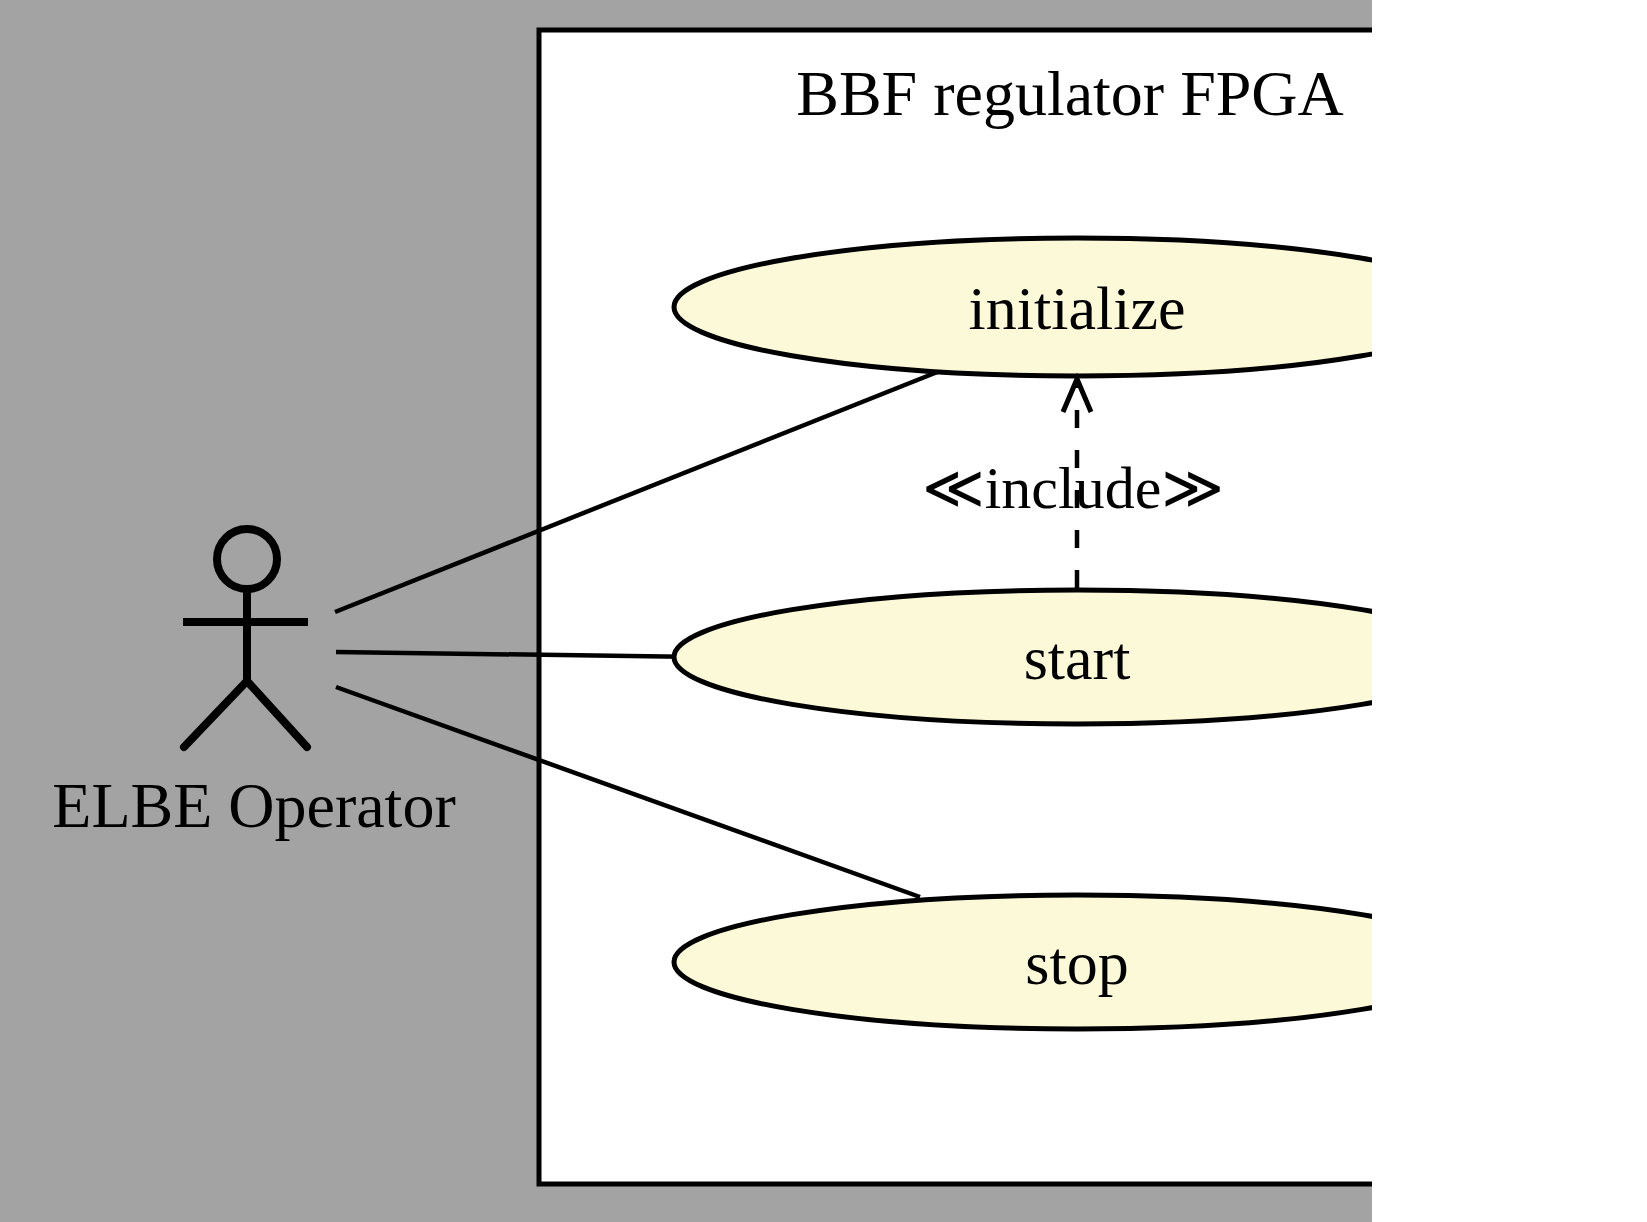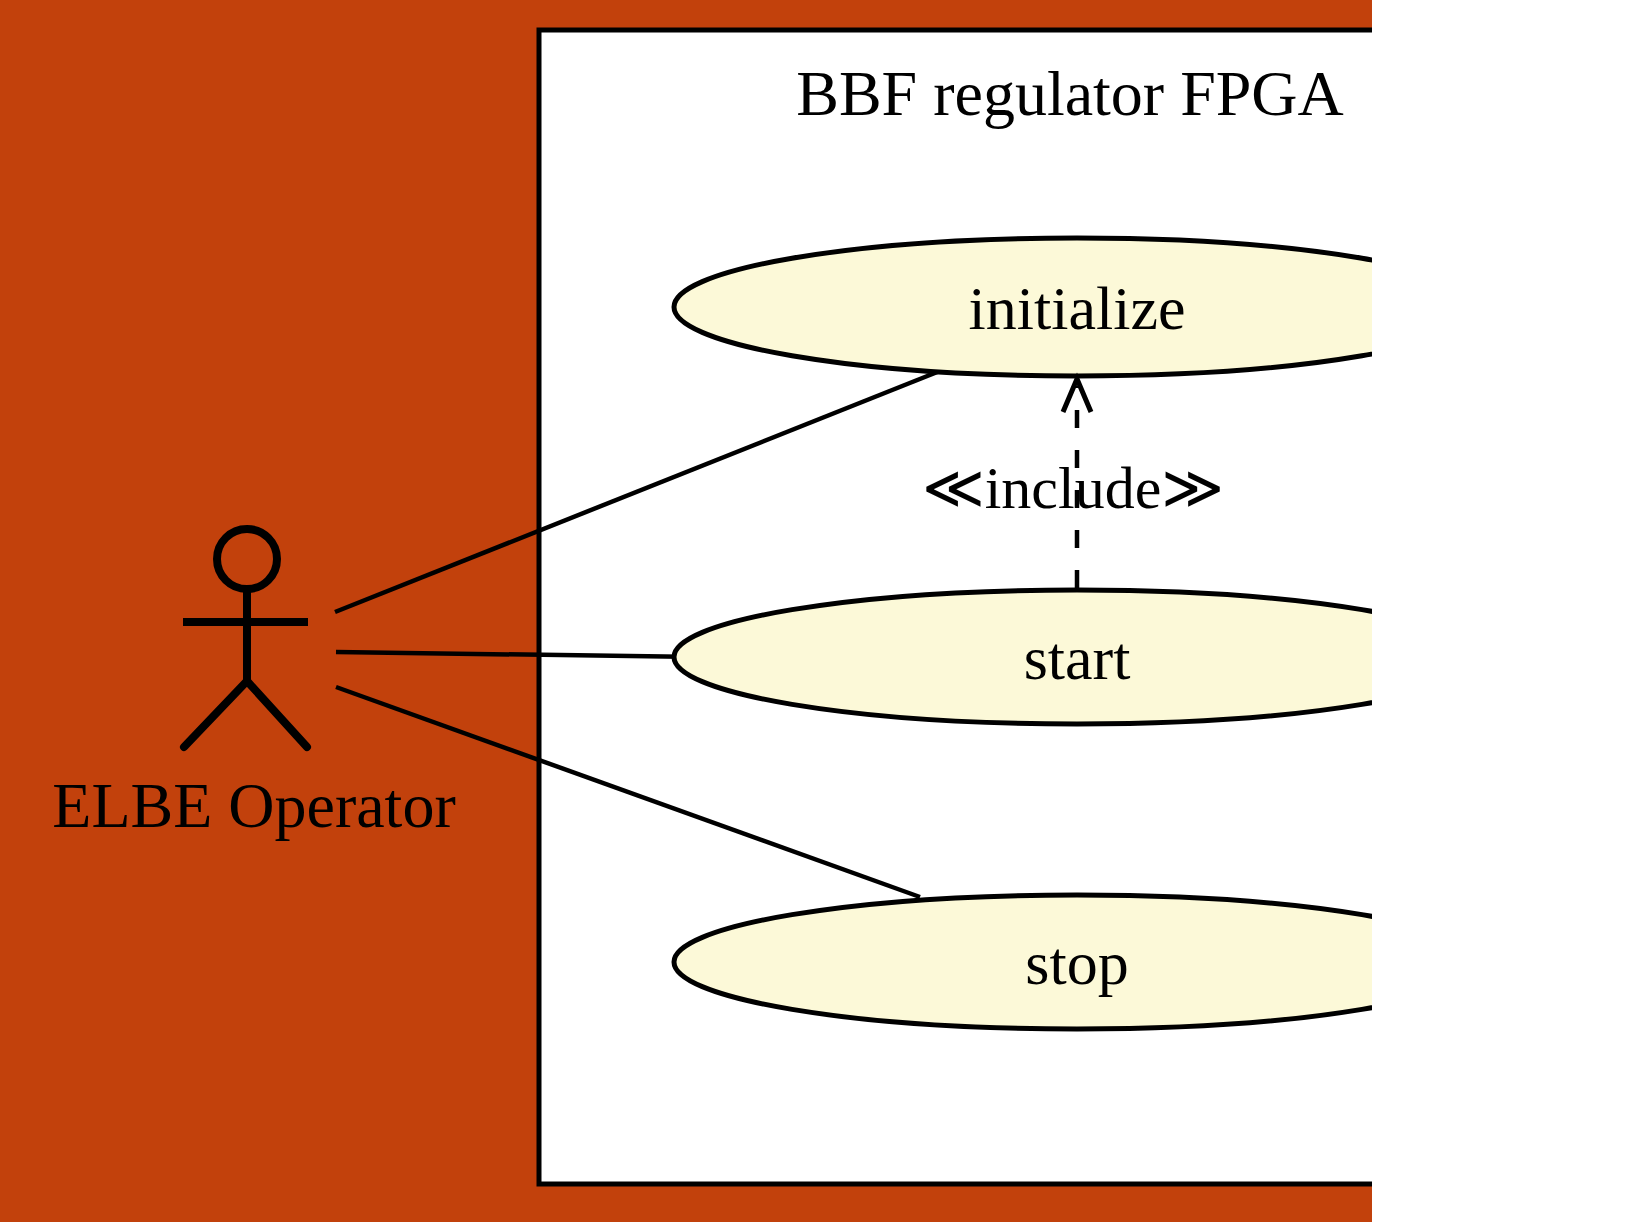--- a/index.html
+++ b/index.html
@@ -7,21 +7,21 @@
     padding: 0;
     background: #ffffff;
     width: 1647px;
     height: 1222px;
     font-family: "Liberation Serif", serif;
   }
   .diagram-wrap {
     position: relative;
     width: 1372px;
     height: 1222px;
-    background: #c2410c;
+    background: #a3a3a3;
     overflow: hidden;
   }
   svg text {
     font-family: "Liberation Serif", serif;
     fill: #000000;
   }
   .title-text   { font-size: 64px; }
   .actor-text   { font-size: 64px; }
   .usecase-text { font-size: 62px; }
   .include-text { font-size: 60px; }

